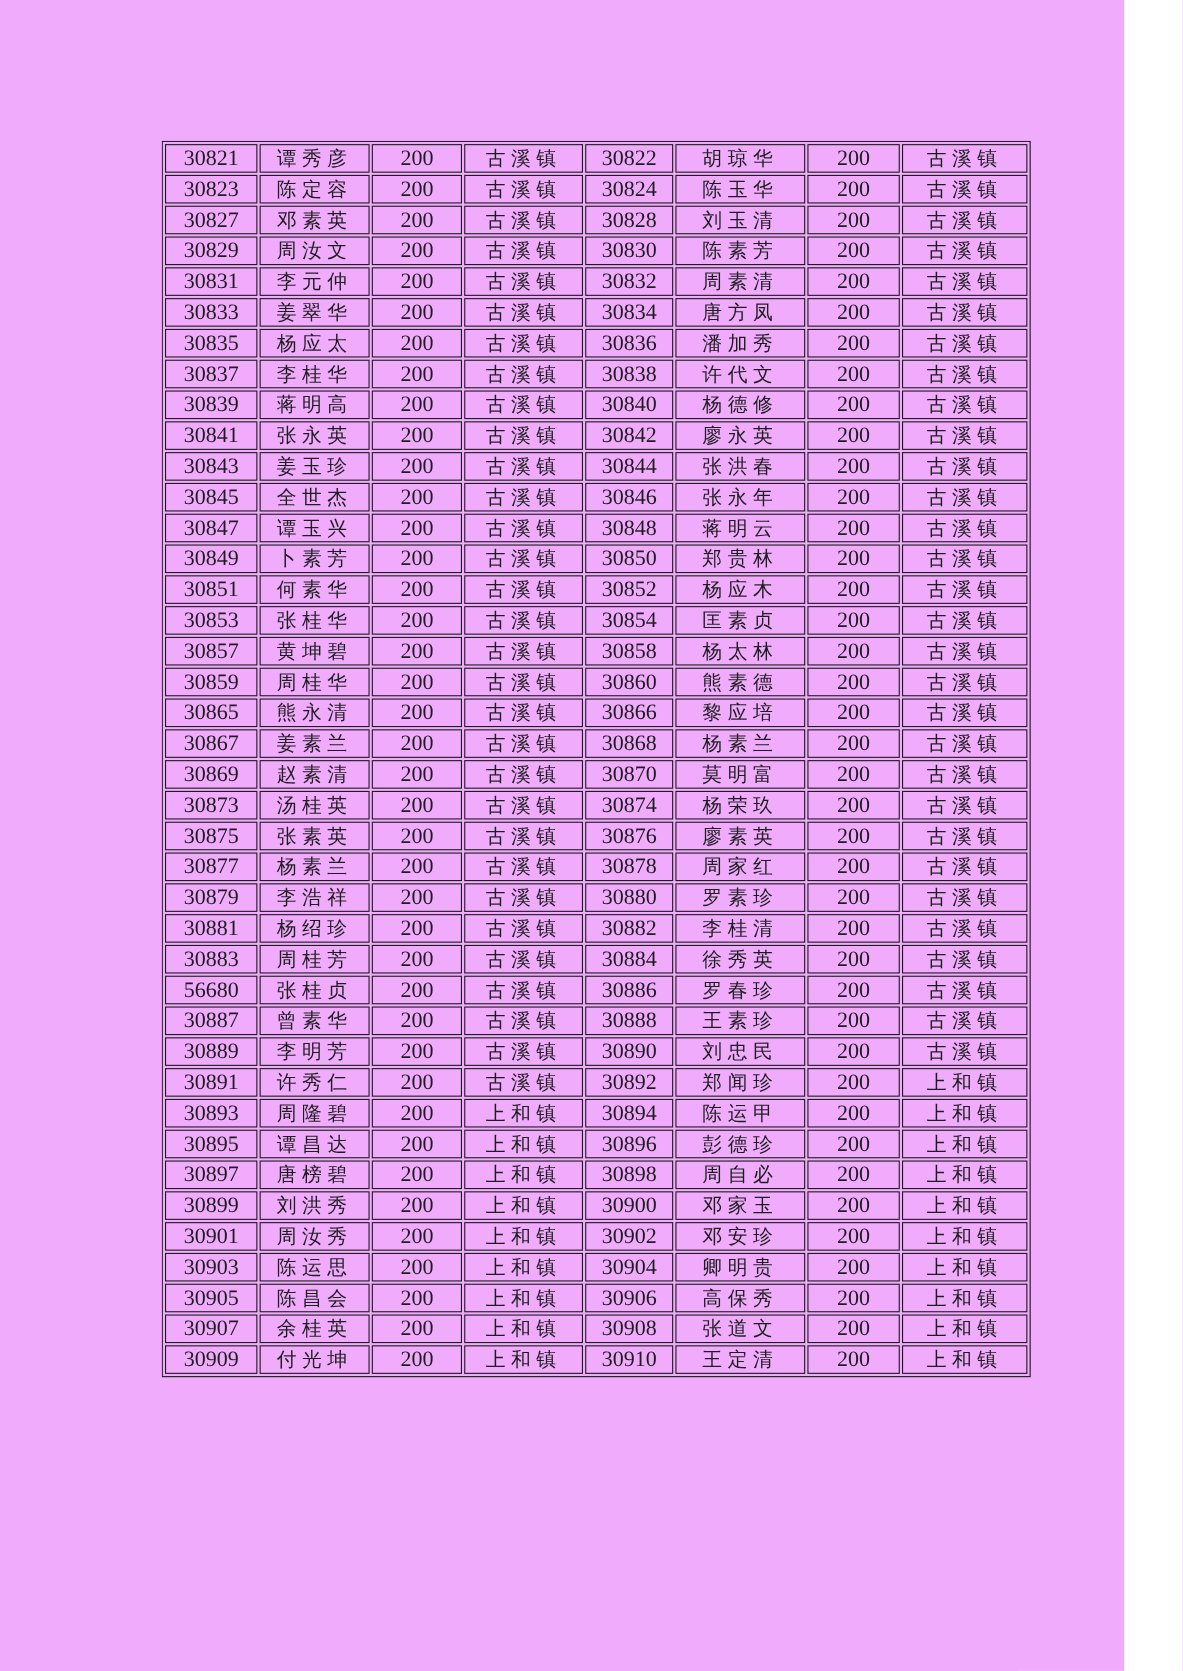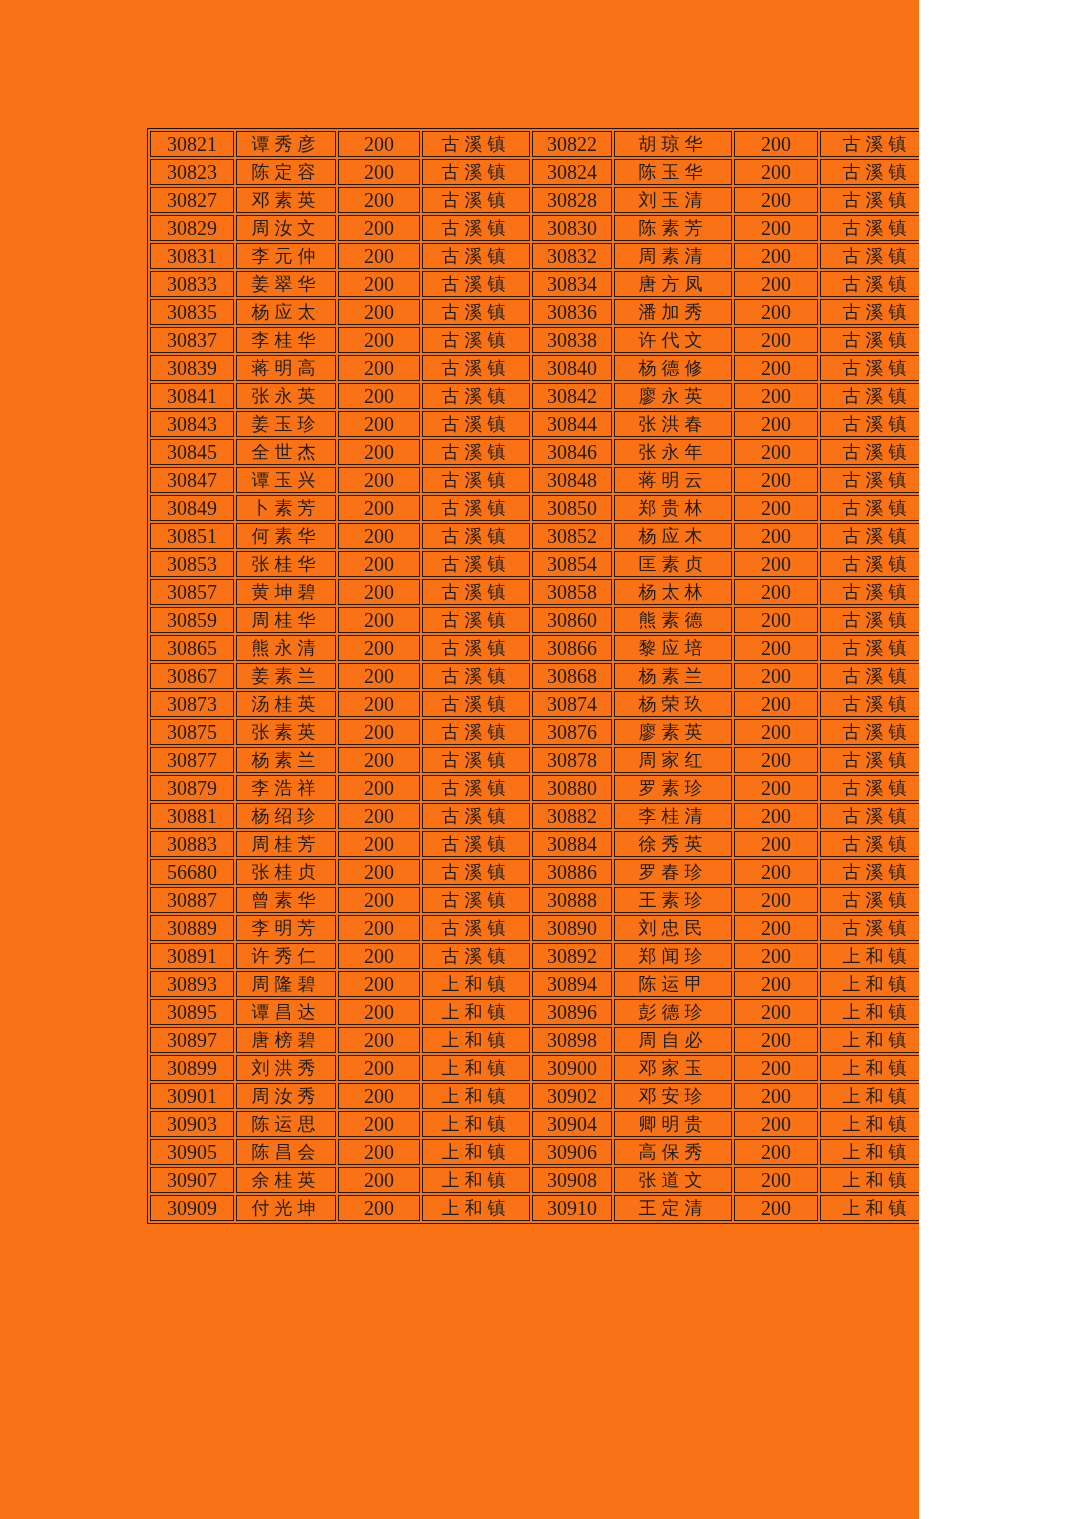--- a/index.html
+++ b/index.html
@@ -2,23 +2,23 @@
 <html><head>
 <meta charset="utf-8">
 <style>
   html, body {
     margin: 0;
     padding: 0;
     background: #ffffff;
   }
   .page {
     position: relative;
-    width: 919px;
+    width: 1022px;
     height: 1519px;
-    background: #f97316;
+    background: #f0abfc;
     overflow: hidden;
     font-family: "Liberation Serif", "DejaVu Serif", serif;
   }
   .table-clip {
     position: absolute;
     left: 147px;
     top: 128px;
     width: 800px;
     height: 1250px;
     overflow: hidden;
@@ -271,20 +271,30 @@
     <td class="num">30867</td>
     <td class="zh">姜素兰</td>
     <td class="num">200</td>
     <td class="zh">古溪镇</td>
     <td class="num">30868</td>
     <td class="zh">杨素兰</td>
     <td class="num">200</td>
     <td class="zh">古溪镇</td>
   </tr>
           <tr>
+    <td class="num">30869</td>
+    <td class="zh">赵素清</td>
+    <td class="num">200</td>
+    <td class="zh">古溪镇</td>
+    <td class="num">30870</td>
+    <td class="zh">莫明富</td>
+    <td class="num">200</td>
+    <td class="zh">古溪镇</td>
+  </tr>
+          <tr>
     <td class="num">30873</td>
     <td class="zh">汤桂英</td>
     <td class="num">200</td>
     <td class="zh">古溪镇</td>
     <td class="num">30874</td>
     <td class="zh">杨荣玖</td>
     <td class="num">200</td>
     <td class="zh">古溪镇</td>
   </tr>
           <tr>

